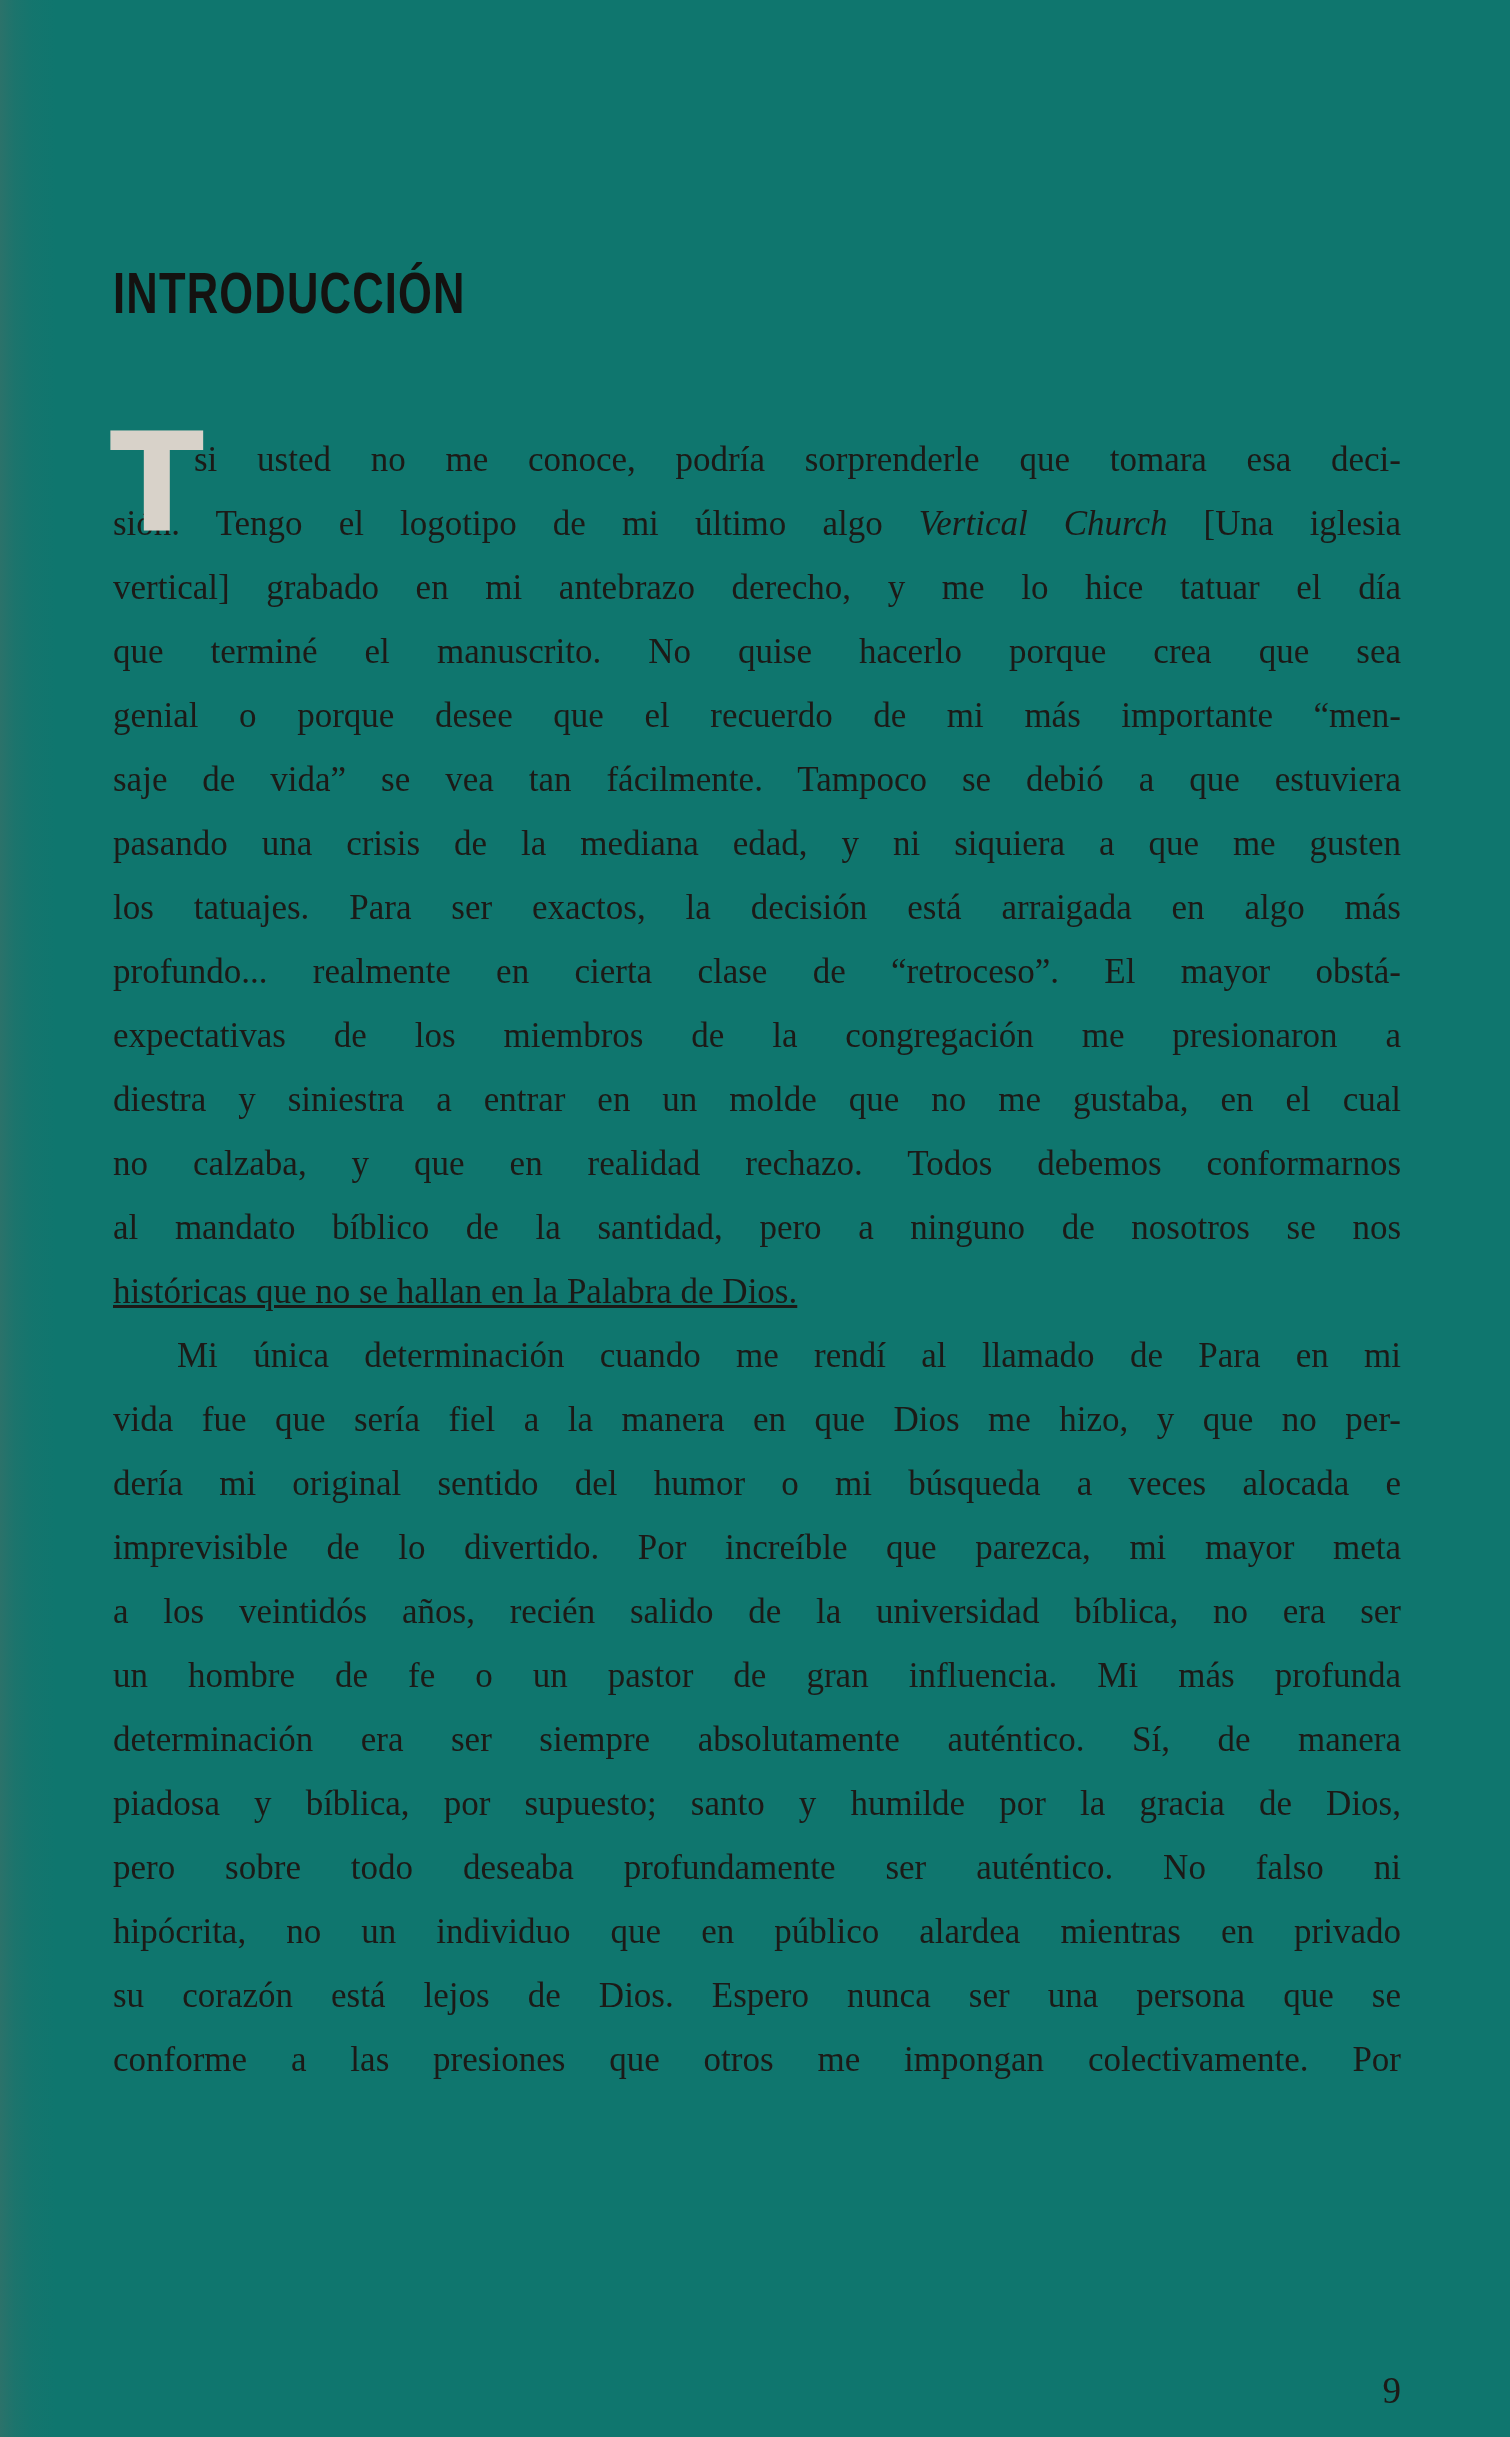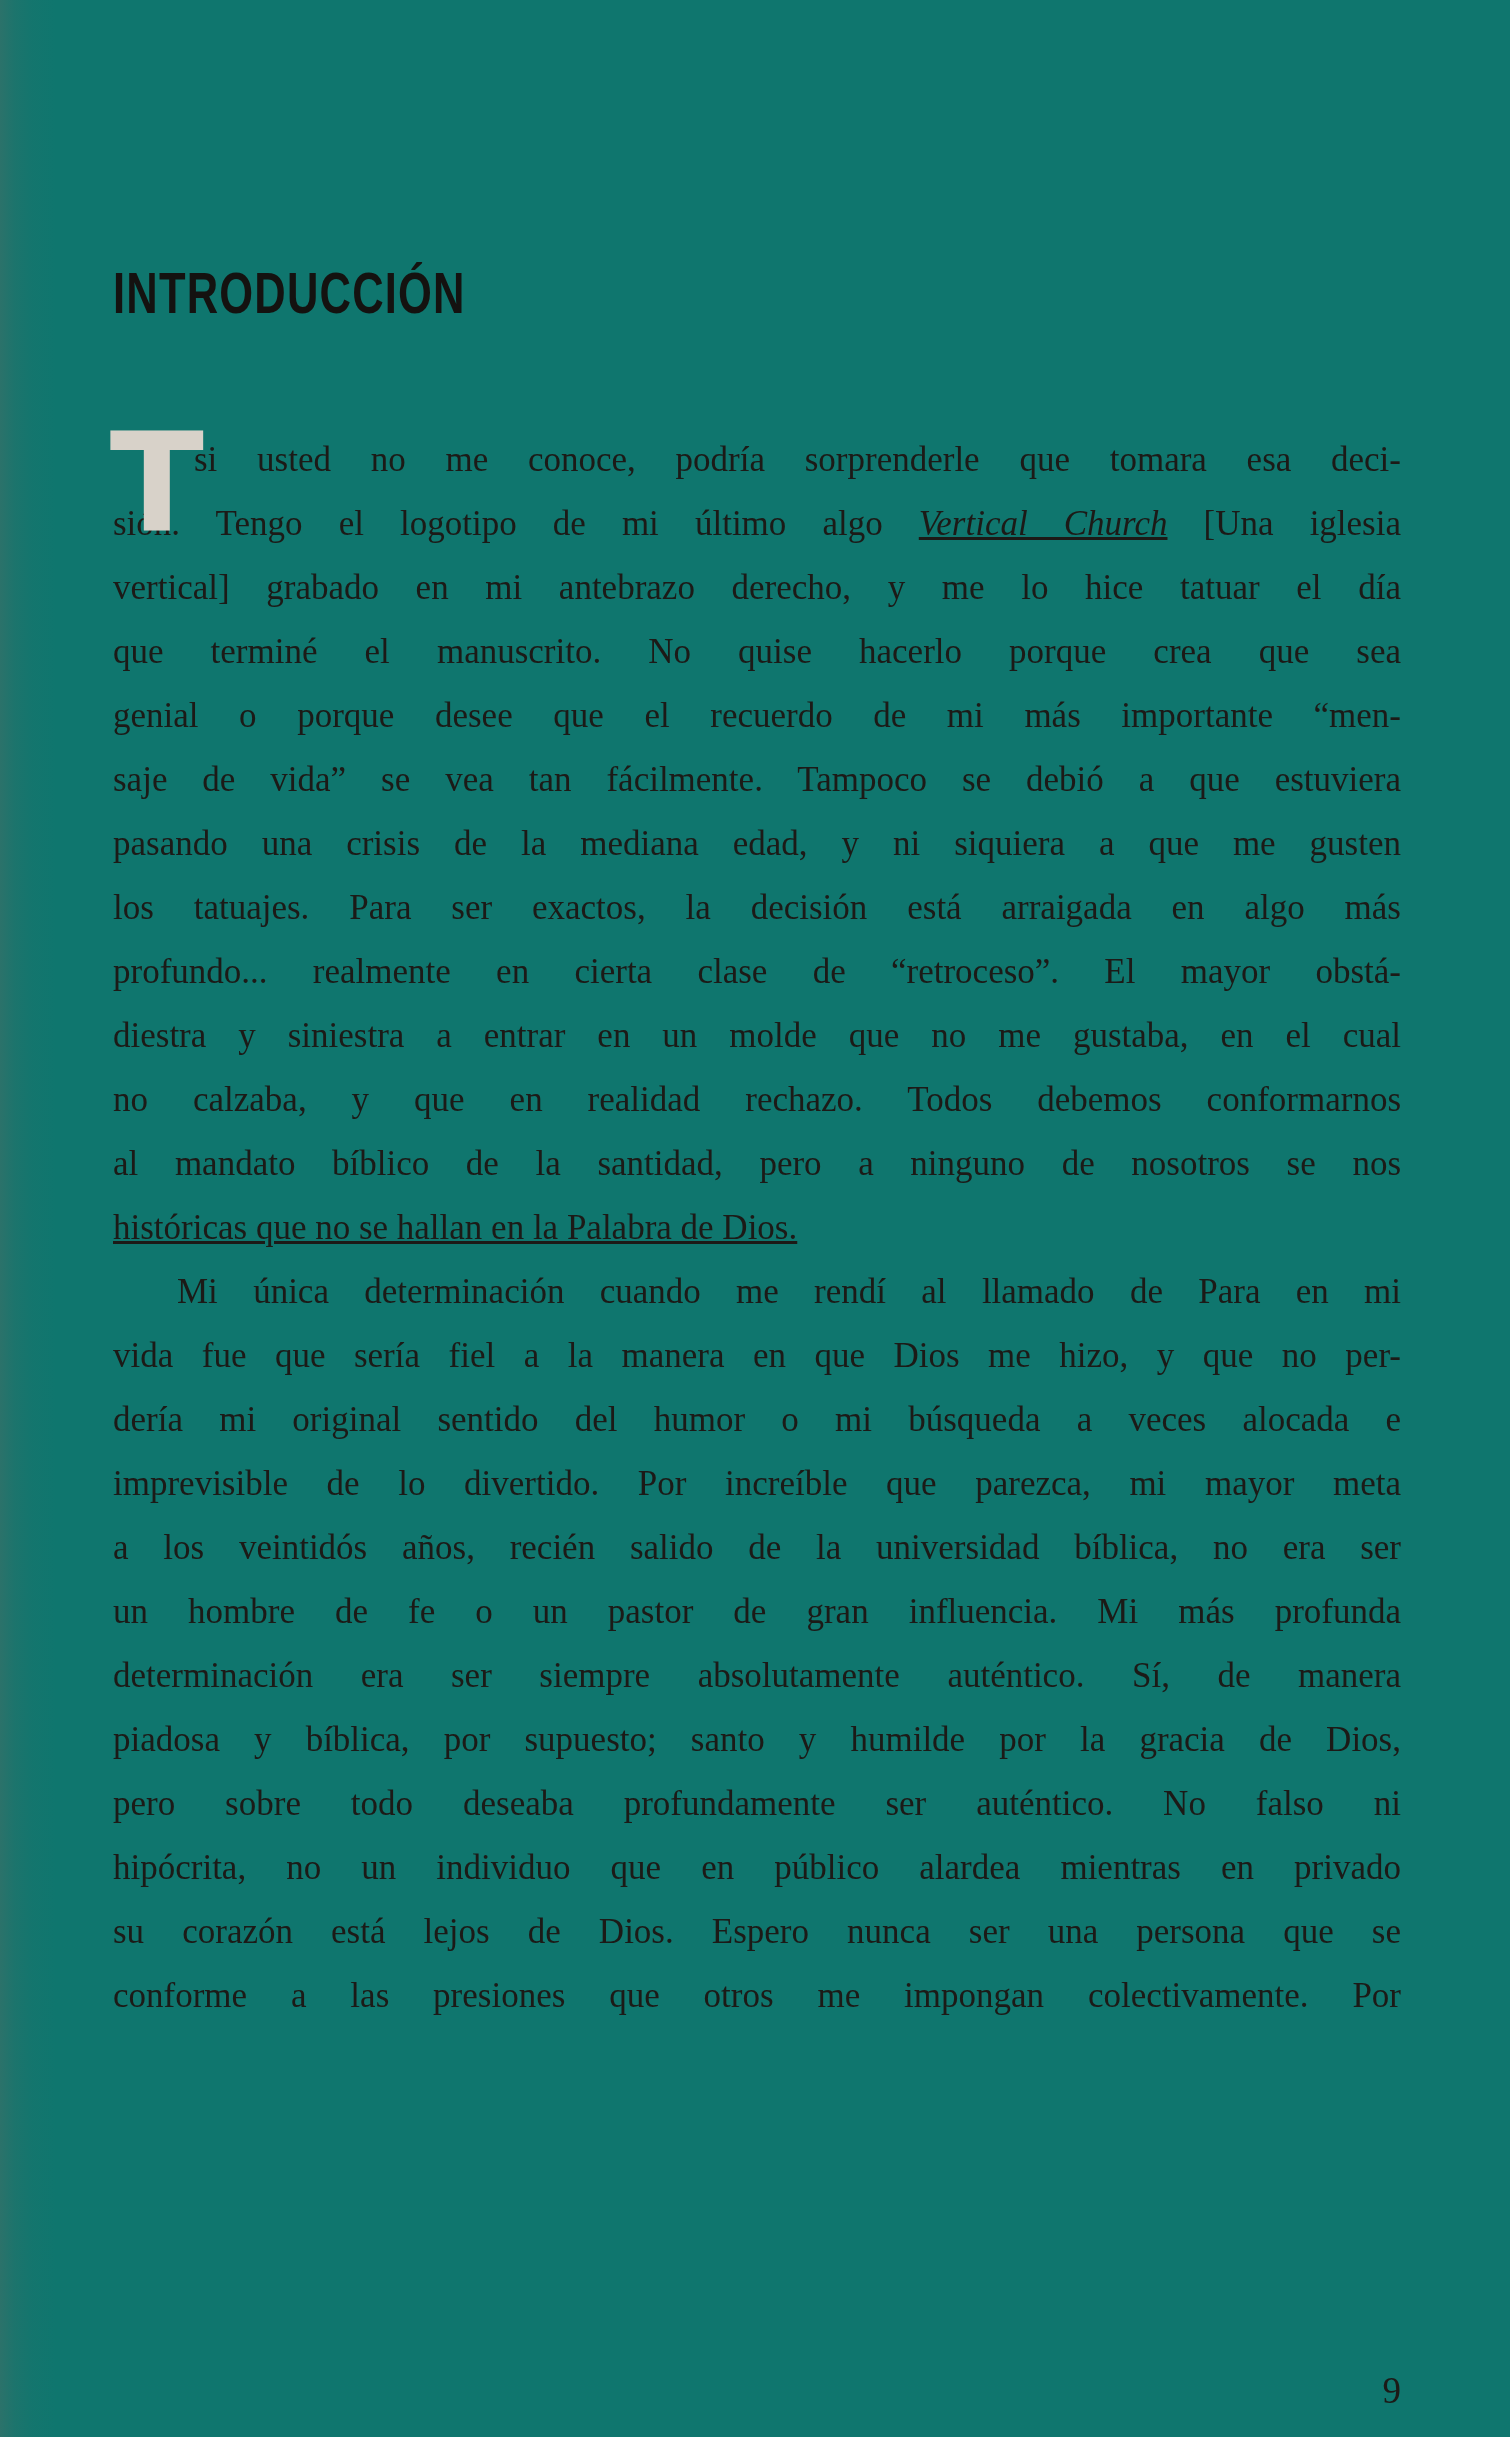--- a/index.html
+++ b/index.html
@@ -39,21 +39,21 @@
   .para { position:relative; }
   .line {
     text-align:justify;
     text-align-last:justify;
     white-space:normal;
     height:64px; overflow:visible;
   }
   .line.dc  { padding-left:81px; }  
   .line.ind { padding-left:64px; }   
   .line.end { text-align-last:left;text-decoration:underline; }
-  .it { font-style:italic;text-decoration:underline; }
+  .it { font-style:italic; }
   .dropcap {
     position:absolute; left:-3.2px; top:4.8px;
     font-family:"DejaVu Sans", sans-serif;
     font-weight:bold;
     font-size:138px; line-height:101px;
     color:#d8d2c9;
     pointer-events:none;
   }
   .pagenum {
     position:absolute; right:109px; top:2359px;
@@ -75,20 +75,21 @@
       <div>
           <div class="line dc"><span>si usted no me conoce, podría sorprenderle que tomara esa deci-</span></div>
           <div class="line"><span>sión. Tengo el logotipo de mi último algo </span><span class="it">Vertical Church</span><span> [Una iglesia</span></div>
           <div class="line"><span>vertical] grabado en mi antebrazo derecho, y me lo hice tatuar el día</span></div>
           <div class="line"><span>que terminé el manuscrito. No quise hacerlo porque crea que sea</span></div>
           <div class="line"><span>genial o porque desee que el recuerdo de mi más importante “men-</span></div>
           <div class="line"><span>saje de vida” se vea tan fácilmente. Tampoco se debió a que estuviera</span></div>
           <div class="line"><span>pasando una crisis de la mediana edad, y ni siquiera a que me gusten</span></div>
           <div class="line"><span>los tatuajes. Para ser exactos, la decisión está arraigada en algo más</span></div>
           <div class="line"><span>profundo... realmente en cierta clase de “retroceso”. El mayor obstá-</span></div>
+          <div class="line"><span>expectativas de los miembros de la congregación me presionaron a</span></div>
           <div class="line"><span>diestra y siniestra a entrar en un molde que no me gustaba, en el cual</span></div>
           <div class="line"><span>no calzaba, y que en realidad rechazo. Todos debemos conformarnos</span></div>
           <div class="line"><span>al mandato bíblico de la santidad, pero a ninguno de nosotros se nos</span></div>
           <div class="line end"><span>históricas que no se hallan en la Palabra de Dios.</span></div>
         </div>
     </div>
     <div class="para">
       <div>
           <div class="line ind"><span>Mi única determinación cuando me rendí al llamado de Para en mi</span></div>
           <div class="line"><span>vida fue que sería fiel a la manera en que Dios me hizo, y que no per-</span></div>

